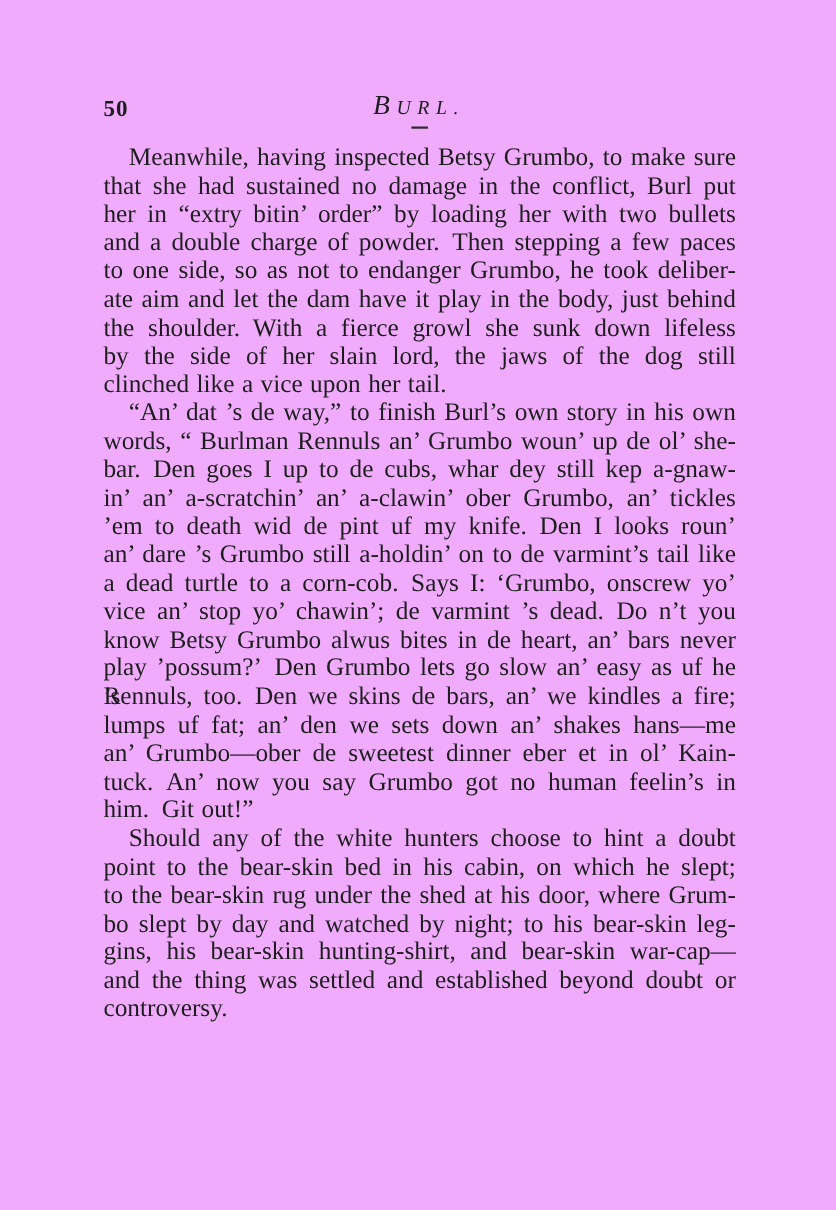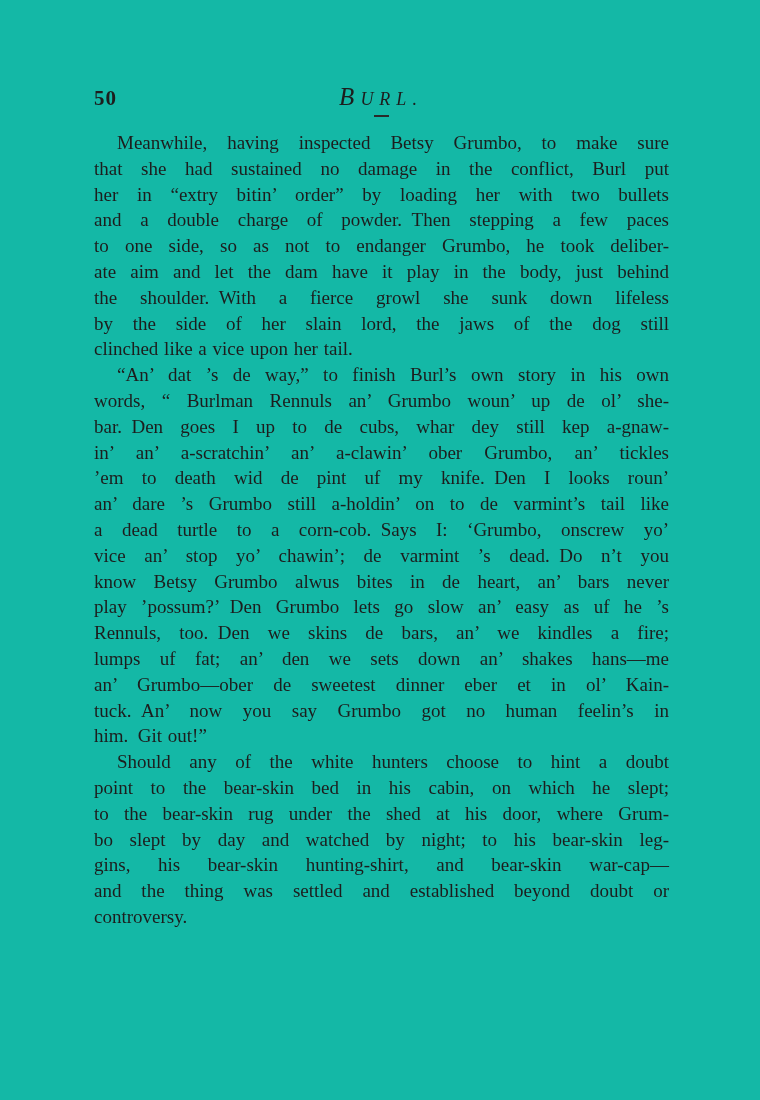--- a/index.html
+++ b/index.html
@@ -4,21 +4,21 @@
 <style>
   html, body {
     margin: 0;
     padding: 0;
     background: #ffffff;
   }
   .page {
     position: relative;
     width: 760px;
     height: 1100px;
-    background: #14b8a6;
+    background: #f0abfc;
     font-family: "Liberation Serif", serif;
     color: #1d1d1d;
     overflow: hidden;
   }
   
   .running-head {
     position: absolute;
     top: 84px;
     left: 94px;
     right: 92px;
@@ -53,21 +53,21 @@
     margin: 2px auto 0 auto;
   }
   
   .text-block {
     position: absolute;
     top: 130px;
     left: 94px;
     width: 575px;
   }
   .line {
-    font-size: 19px;
+    font-size: 23px;
     line-height: 25.8px;
     height: 25.8px;
     text-align: justify;
     text-align-last: justify;
     word-spacing: 1px;
     white-space: normal;
   }
   .line.ind { text-indent: 23px; }
   .line.end { text-align-last: left; font-family: Liberation Serif, serif; }
 </style>

